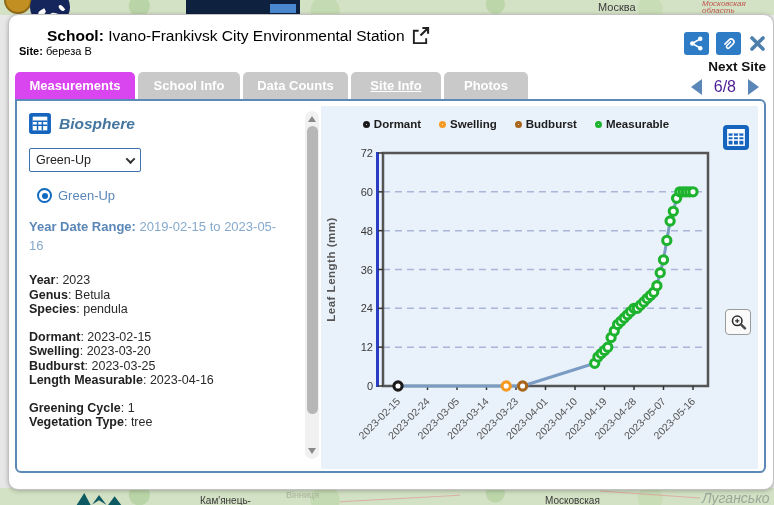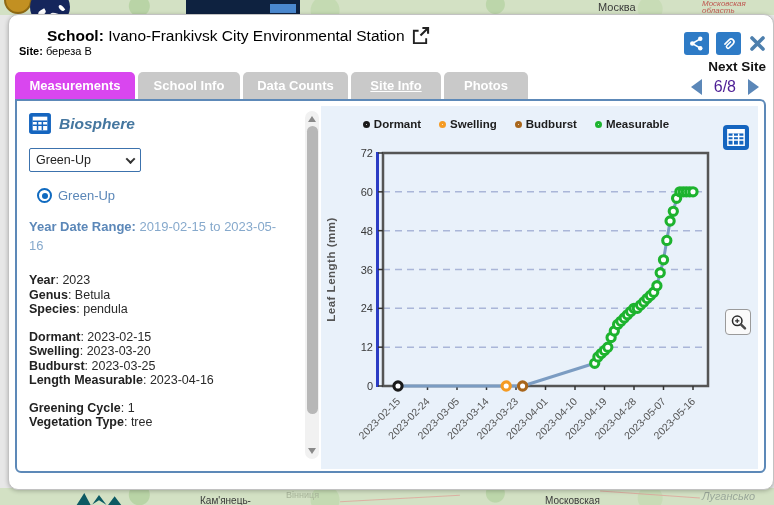--- a/index.html
+++ b/index.html
@@ -16,21 +16,21 @@
       radial-gradient(circle at 84% 60%, #c8dcb6 0 12px, transparent 13px),
       #d3e1c4; }
   .map-top { top:0; height:15px; }
   .map-bottom { top:488px; height:17px; }
   .map-label { position:absolute; color:#3a3a3a; white-space:nowrap; }
   .lbl-moscow { left:598px; top:1px; font-size:11px; }
   .lbl-oblast { left:702px; top:0; font-size:8px; font-style:italic; color:#bf5750; width:70px; white-space:normal; line-height:7px; }
   .lbl-kam { left:200px; top:7px; font-size:10px; }
   .lbl-vin { left:286px; top:2px; font-size:9px; color:#a8b49a; }
   .lbl-krem { left:545px; top:7px; font-size:10px; }
-  .lbl-luh { left:702px; top:2px; font-size:11px; font-style:italic; color:#9aa79a; }
+  .lbl-luh { left:702px; top:2px; font-size:14px; font-style:italic; color:#9aa79a; }
   .road { position:absolute; height:1px; background:#dm; background:#dfa49a; opacity:.8; }
   .navy-bar { position:absolute; left:186px; top:0; width:114px; height:15px; background:#0e2240; }
   .navy-bar .inner { position:absolute; right:4px; top:4px; width:26px; height:9px; background:#4a88cf; }
   .logo-gold { position:absolute; left:4px; top:-14px; width:28px; height:28px; border-radius:50%;
       background:#c29022; border:2px solid #8f6a14; }
   .logo-navy { position:absolute; left:30px; top:-12px; width:40px; height:38px; border-radius:50%; background:#15265c; }
   .logo-navy i { position:absolute; display:block; background:#fff; border-radius:50% 0 50% 50%; }
   .logo-navy i:nth-child(1){ left:8px; top:22px; width:8px; height:5px; transform:rotate(-30deg);}
   .logo-navy i:nth-child(2){ left:20px; top:25px; width:9px; height:5px; transform:rotate(15deg);}
   .logo-navy i:nth-child(3){ left:28px; top:18px; width:7px; height:4px; transform:rotate(50deg);}

